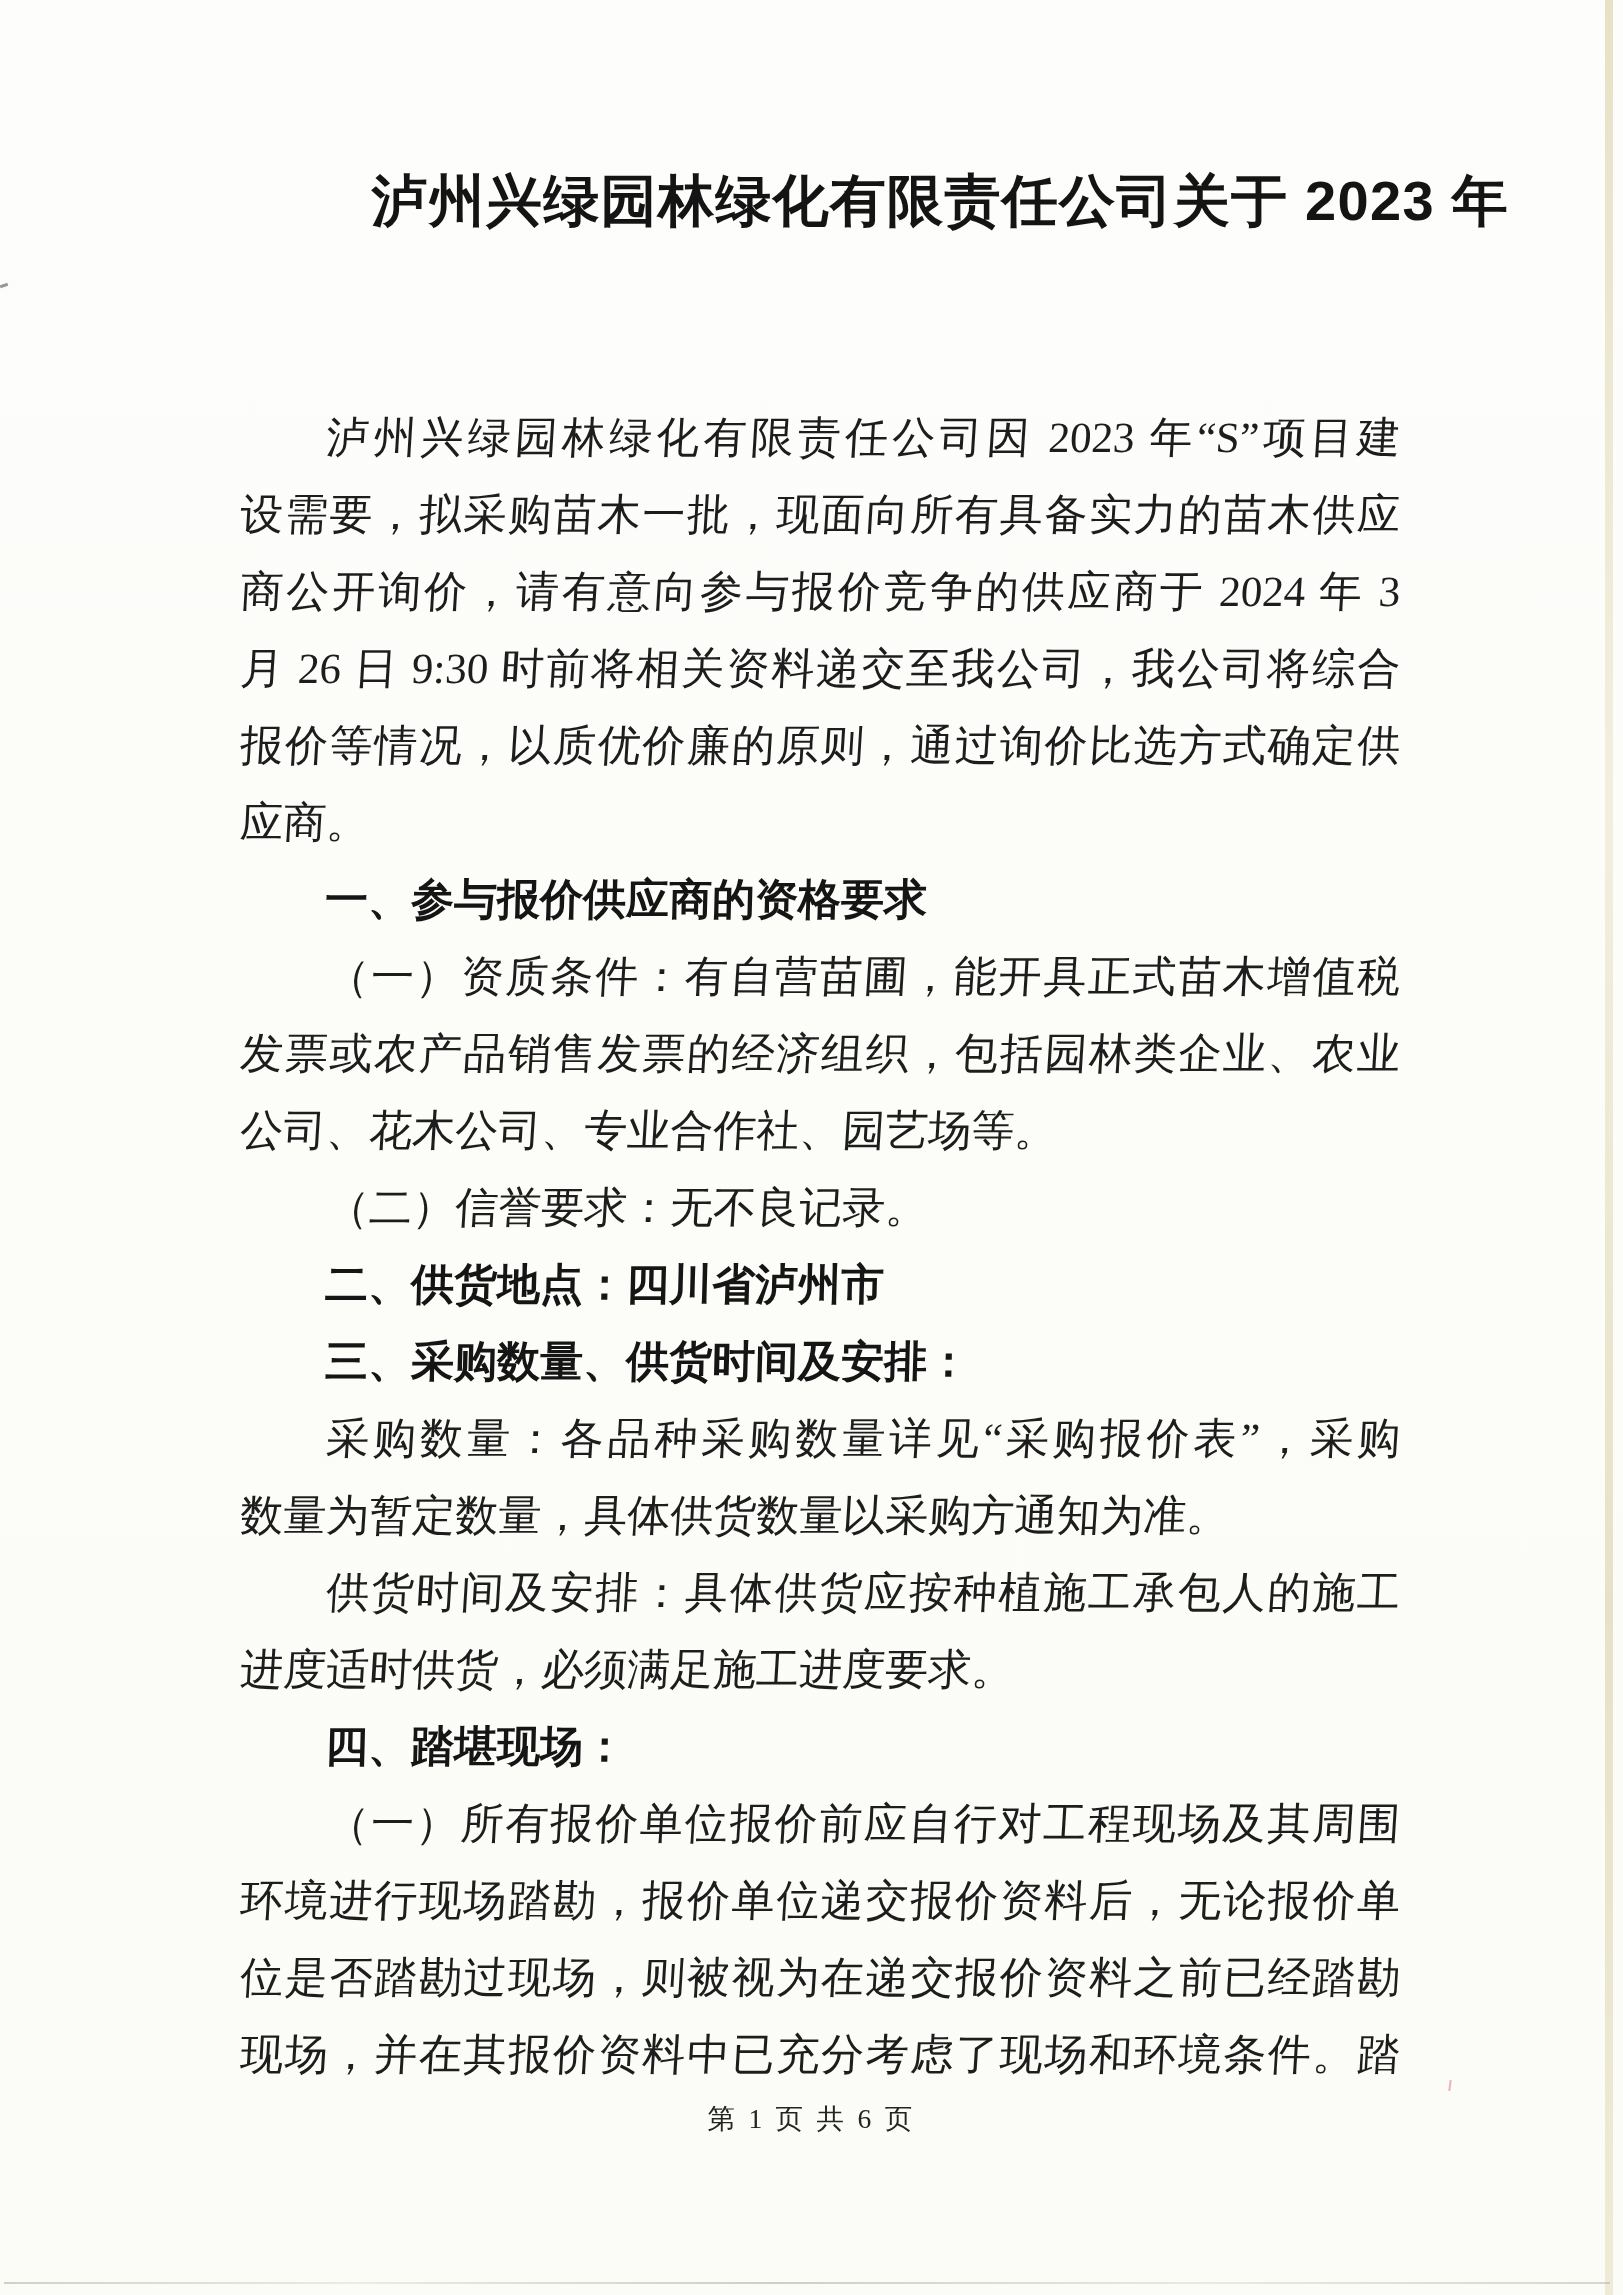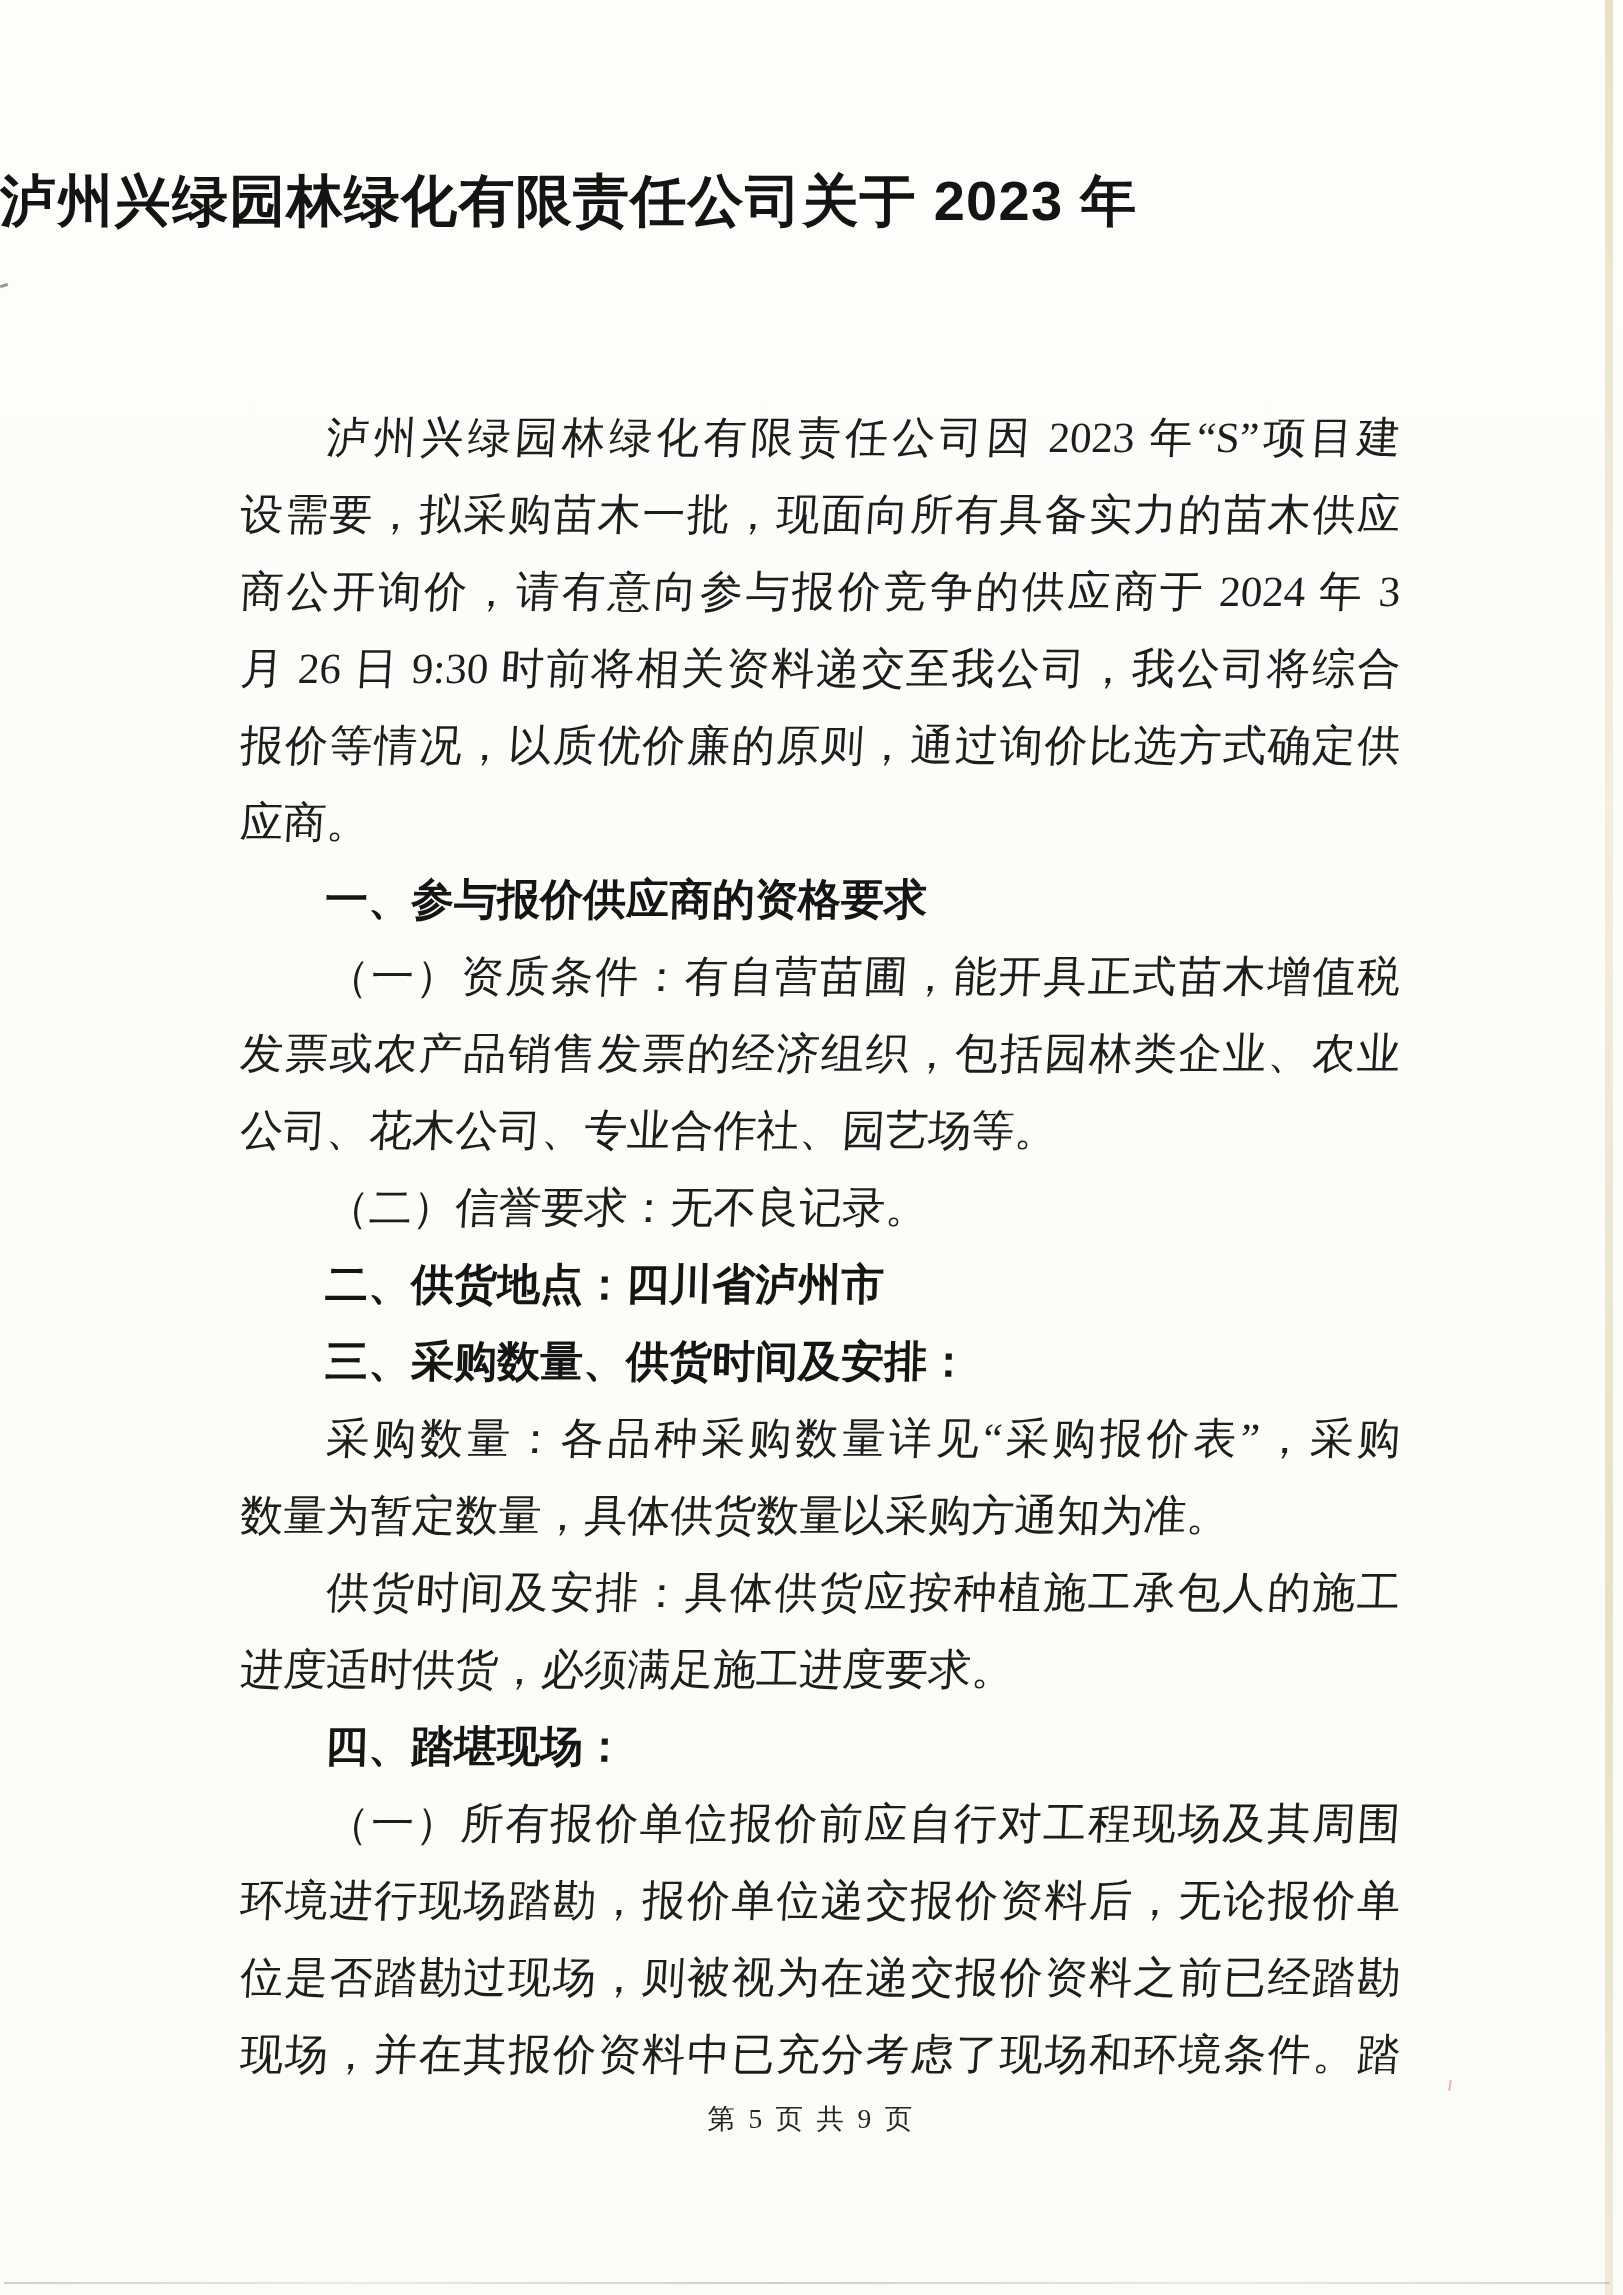--- a/index.html
+++ b/index.html
@@ -61,21 +61,21 @@
     background: rgba(215,90,90,0.45);
     transform: rotate(8deg);
   }
 
   
   .doc-title {
     position: absolute;
     top: 163px;
     left: 0;
     width: 1509px;
-    text-align: left;
+    text-align: right;
     font-family: "Liberation Sans", sans-serif;
     font-weight: 700;
     font-size: 56px;
     line-height: 76px;
     letter-spacing: 1.3px;
     color: #141414;
   }
   .doc-body {
     position: absolute;
     top: 399px;
@@ -146,21 +146,21 @@
       <div class="doc-line">数量为暂定数量，具体供货数量以采购方通知为准。</div>
       <div class="doc-line indent justify">供货时间及安排：具体供货应按种植施工承包人的施工</div>
       <div class="doc-line">进度适时供货，必须满足施工进度要求。</div>
       <div class="doc-line indent bold">四、踏堪现场：</div>
       <div class="doc-line indent justify">（一）所有报价单位报价前应自行对工程现场及其周围</div>
       <div class="doc-line justify">环境进行现场踏勘，报价单位递交报价资料后，无论报价单</div>
       <div class="doc-line justify">位是否踏勘过现场，则被视为在递交报价资料之前已经踏勘</div>
       <div class="doc-line justify">现场，并在其报价资料中已充分考虑了现场和环境条件。踏</div>
     </div>
 
-  <div class="doc-footer">第 5 页 共 9 页</div>
+  <div class="doc-footer">第 1 页 共 6 页</div>
 
   <div class="edge-band-right"></div>
   <div class="edge-line-bottom"></div>
   <div class="speck-left"></div>
   <div class="speck-red"></div>
 
 </div>
 
 
 </body></html>

